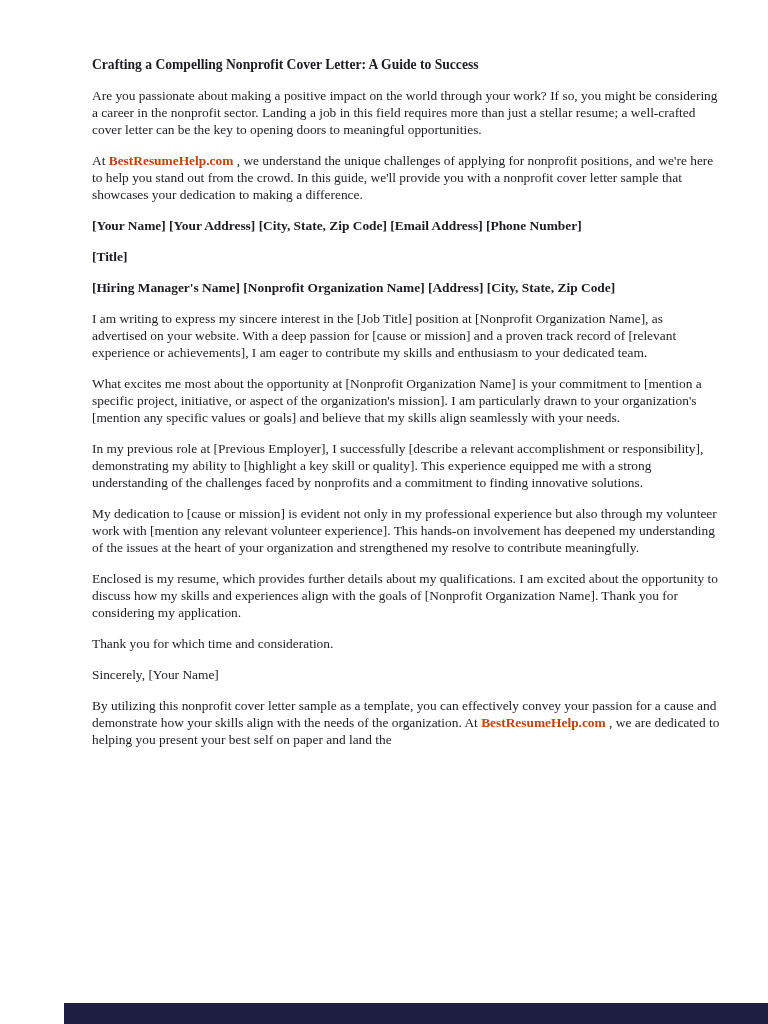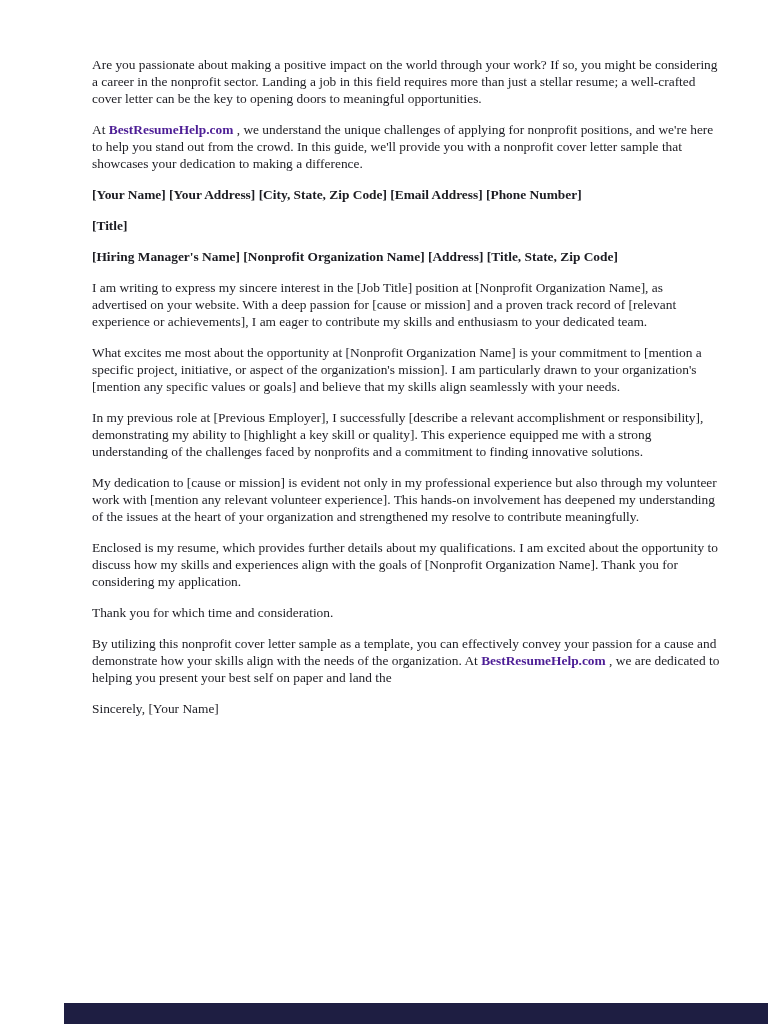--- a/index.html
+++ b/index.html
@@ -28,66 +28,67 @@
 
   .doc-title {
     font-weight: bold;
     font-size: 13.6px;
     margin: 0 0 16px 0;
   }
 
   .bold-line { font-weight: bold; }
 
   a.brand-link {
-    color: #4c1d95;
+    color: #c2410c;
     font-weight: bold;
     text-decoration: none;
     cursor: pointer;
   }
 
   .bottom-bar {
     position: absolute;
     left: 64px;
     right: 0;
     bottom: 0;
     height: 21px;
     background: #1e1e42;
   }
 </style>
 </head>
 <body>
 
 <div class="page">
   <div class="content">
 
+    <p class="doc-title">Crafting a Compelling Nonprofit Cover Letter: A Guide to Success</p>
 
     <p>Are you passionate about making a positive impact on the world through your work? If so, you might be considering a career in the nonprofit sector. Landing a job in this field requires more than just a stellar resume; a well-crafted cover letter can be the key to opening doors to meaningful opportunities.</p>
 
     <p><span>At </span><a class="brand-link">BestResumeHelp.com</a><span> , we understand the unique challenges of applying for nonprofit positions, and we're here to help you stand out from the crowd. In this guide, we'll provide you with a nonprofit cover letter sample that showcases your dedication to making a difference.</span></p>
 
     <p class="bold-line">[Your Name] [Your Address] [City, State, Zip Code] [Email Address] [Phone Number]</p>
 
     <p class="bold-line">[Title]</p>
 
-    <p class="bold-line">[Hiring Manager's Name] [Nonprofit Organization Name] [Address] [Title, State, Zip Code]</p>
+    <p class="bold-line">[Hiring Manager's Name] [Nonprofit Organization Name] [Address] [City, State, Zip Code]</p>
 
 
     <p>I am writing to express my sincere interest in the [Job Title] position at [Nonprofit Organization Name], as advertised on your website. With a deep passion for [cause or mission] and a proven track record of [relevant experience or achievements], I am eager to contribute my skills and enthusiasm to your dedicated team.</p>
 
     <p>What excites me most about the opportunity at [Nonprofit Organization Name] is your commitment to [mention a specific project, initiative, or aspect of the organization's mission]. I am particularly drawn to your organization's [mention any specific values or goals] and believe that my skills align seamlessly with your needs.</p>
 
     <p>In my previous role at [Previous Employer], I successfully [describe a relevant accomplishment or responsibility], demonstrating my ability to [highlight a key skill or quality]. This experience equipped me with a strong understanding of the challenges faced by nonprofits and a commitment to finding innovative solutions.</p>
 
     <p>My dedication to [cause or mission] is evident not only in my professional experience but also through my volunteer work with [mention any relevant volunteer experience]. This hands-on involvement has deepened my understanding of the issues at the heart of your organization and strengthened my resolve to contribute meaningfully.</p>
 
     <p>Enclosed is my resume, which provides further details about my qualifications. I am excited about the opportunity to discuss how my skills and experiences align with the goals of [Nonprofit Organization Name]. Thank you for considering my application.</p>
 
 
     <p>Thank you for which time and consideration.</p>
 
+    <p>Sincerely, [Your Name]</p>
+
     <p><span>By utilizing this nonprofit cover letter sample as a template, you can effectively convey your passion for a cause and demonstrate how your skills align with the needs of the organization. At </span><a class="brand-link">BestResumeHelp.com</a><span> , we are dedicated to helping you present your best self on paper and land the</span></p>
-
-    <p>Sincerely, [Your Name]</p>
 
   </div>
 
   <div class="bottom-bar"></div>
 </div>
 
 </body></html>

